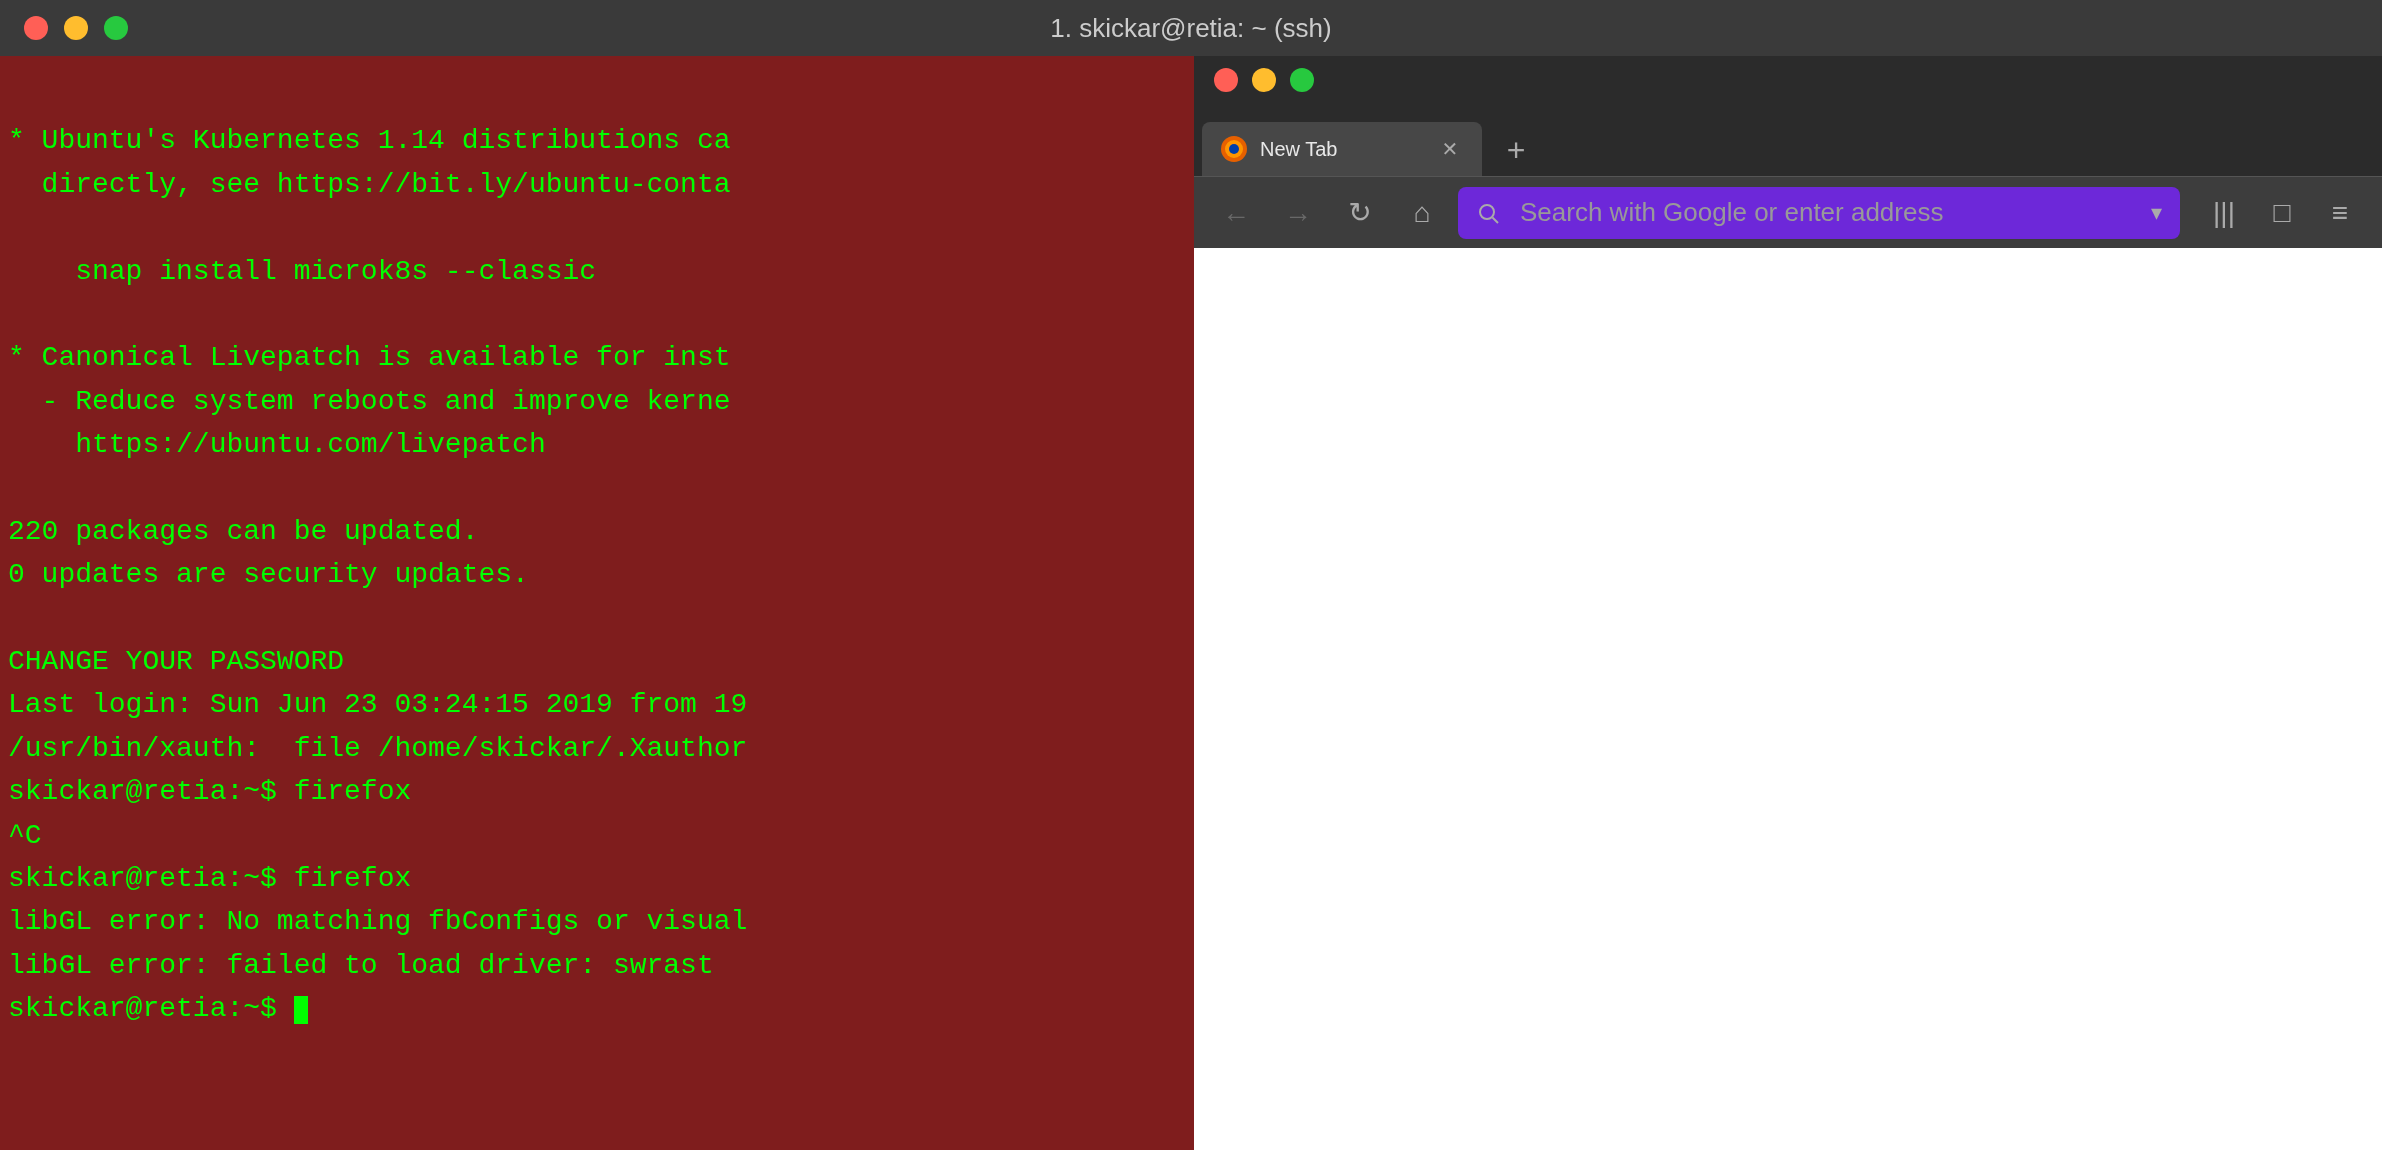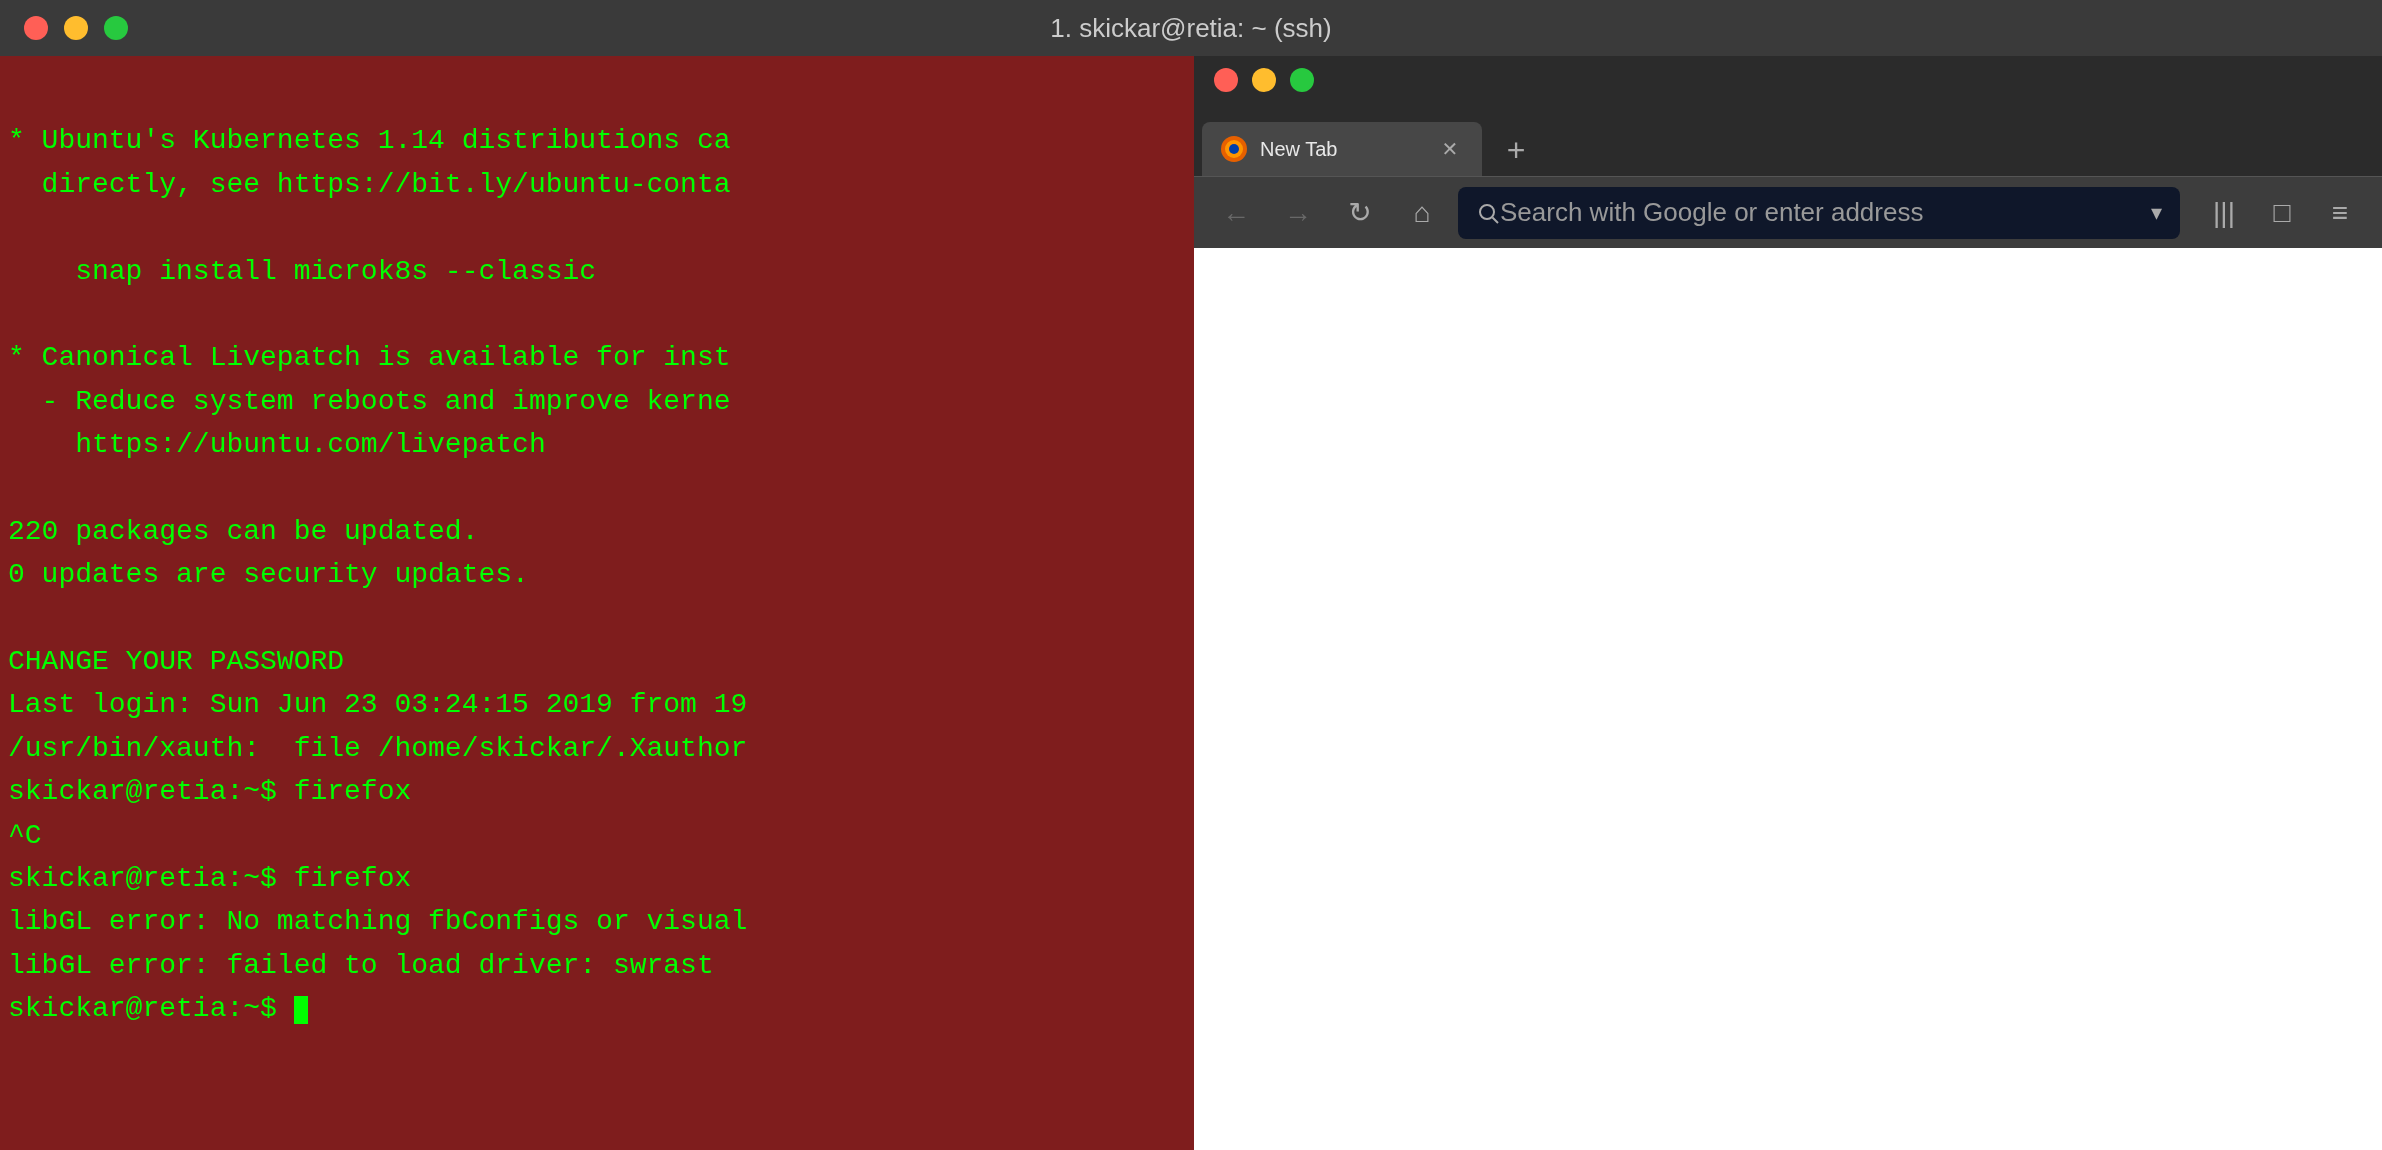--- a/index.html
+++ b/index.html
@@ -186,26 +186,26 @@
       cursor: pointer;
       color: #aaaaaa;
       font-size: 28px;
       flex-shrink: 0;
     }
     .nav-btn.disabled { opacity: 0.4; cursor: default; }
 
     .address-bar-wrapper {
       flex: 1;
       height: 52px;
-      background: #0f172a;
+      background: #6d28d9;
       border-radius: 8px;
       display: flex;
       align-items: center;
       padding: 0 16px;
-      gap: 0;
+      gap: 20px;
       border: 2px solid transparent;
     }
 
     .search-icon-svg {
       width: 24px;
       height: 24px;
       color: #aaaaaa;
       flex-shrink: 0;
     }
 

